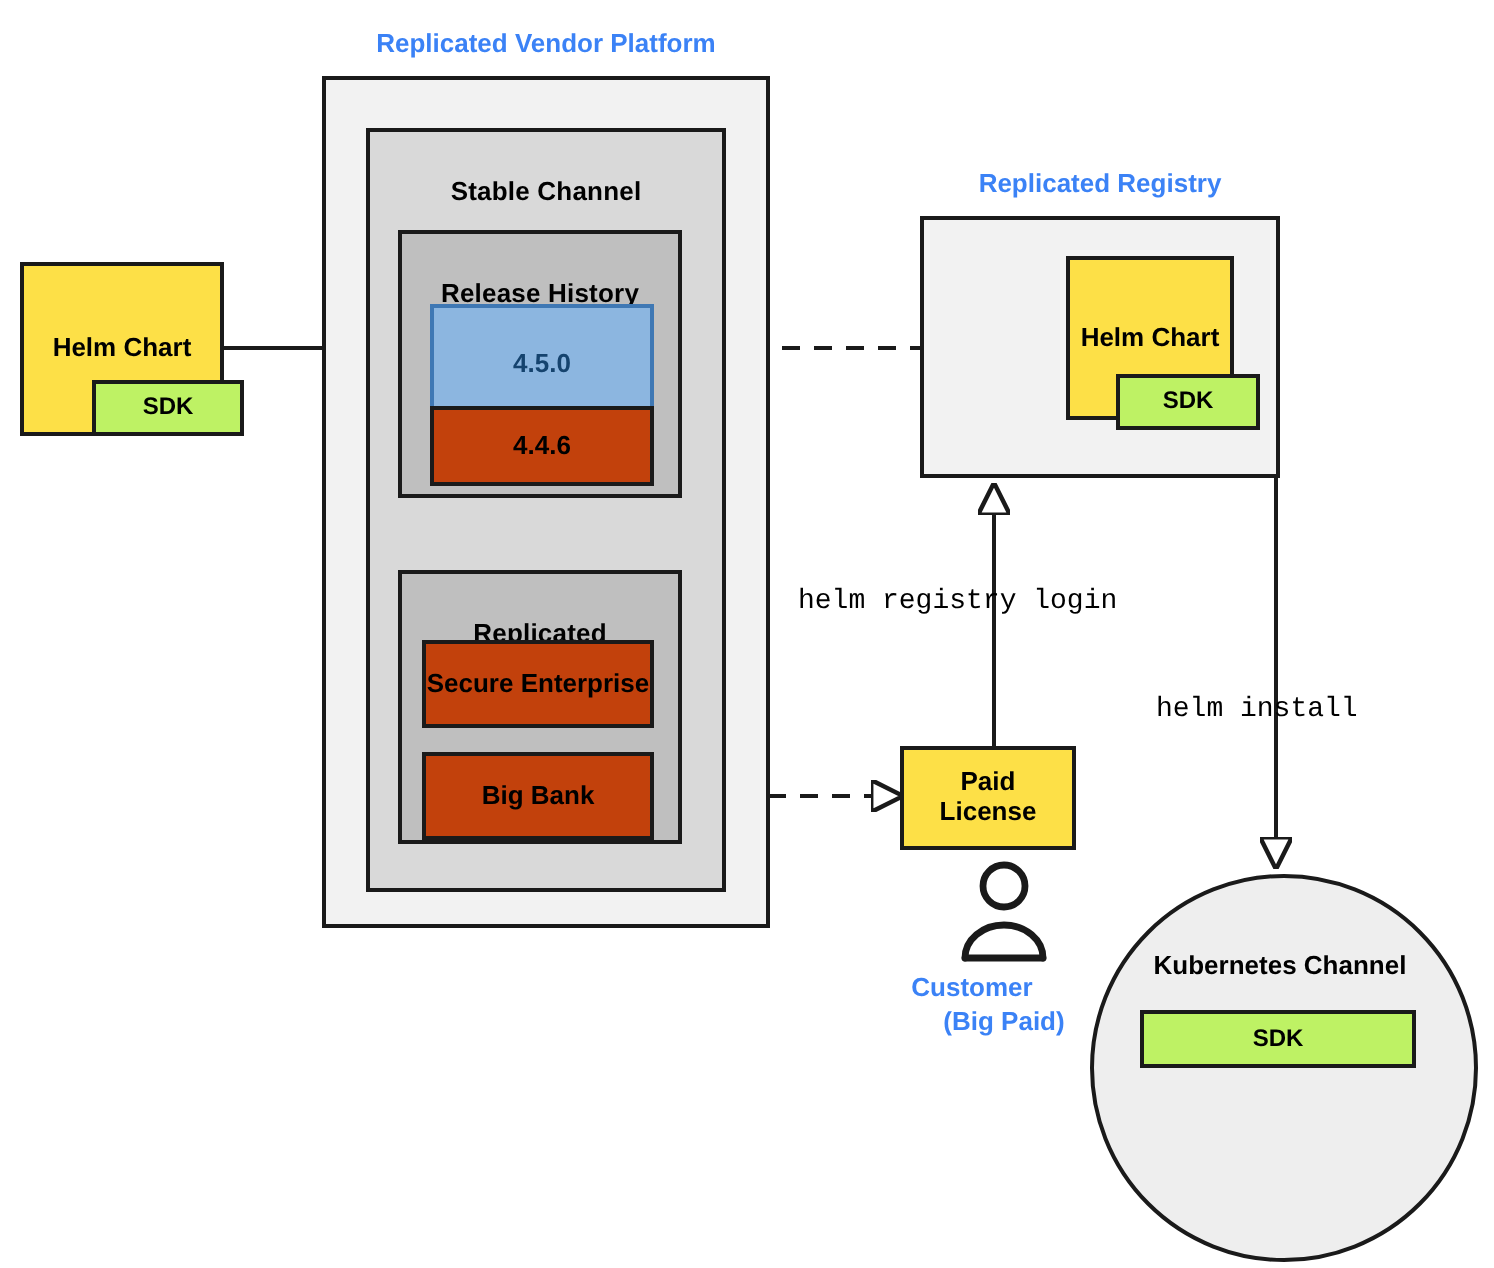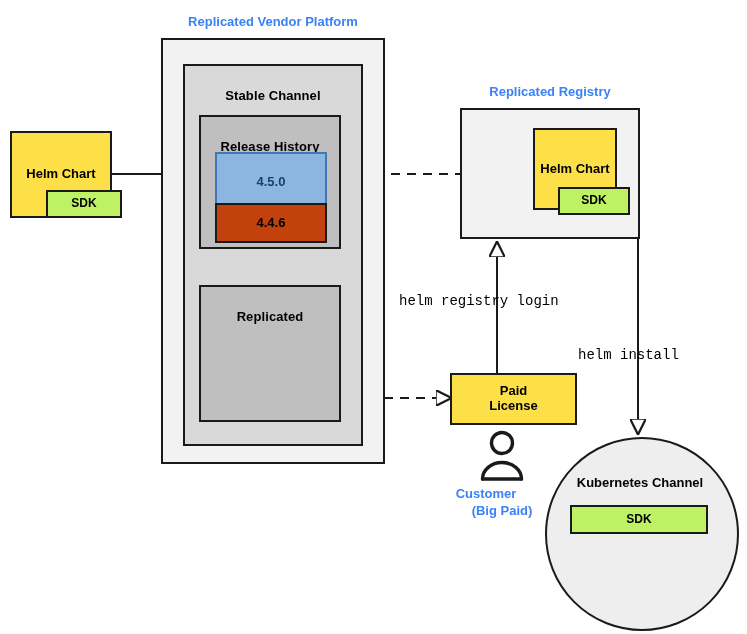--- a/index.html
+++ b/index.html
@@ -166,33 +166,35 @@
   </div>
 
   <div class="node box-blue" style="left:215px; top:152px; width:112px; height:60px;">4.5.0</div>
 
   <div class="node box-white" style="left:215px; top:203px; width:112px; height:40px;">4.4.6</div>
 
   <div class="node box-group" style="left:199px; top:285px; width:142px; height:137px;">
     <span class="group-title">Replicated</span>
   </div>
 
-
+  <div class="node box-white" style="left:211px; top:320px; width:116px; height:44px;">Secure Enterprise</div>
+
+  <div class="node box-white" style="left:211px; top:376px; width:116px; height:44px;">Big Bank</div>
 
   <div class="node box-grey" style="left:10px; top:131px; width:102px; height:87px;">Helm Chart</div>
   <div class="node box-plain-white" style="left:46px; top:190px; width:76px; height:28px;">SDK</div>
 
   <div class="caption" style="left:460px; top:84px; width:180px;">Replicated Registry</div>
 
   <div class="node box-registry" style="left:460px; top:108px; width:180px; height:131px;"></div>
 
   <div class="node box-grey" style="left:533px; top:128px; width:84px; height:82px;">Helm Chart</div>
   <div class="node box-plain-white" style="left:558px; top:187px; width:72px; height:28px;">SDK</div>
 
-  <div class="node box-grey" style="left:450px; top:373px; width:127px; height:52px; flex-direction:column;">
+  <div class="node box-grey" style="left:450px; top:373px; width:88px; height:52px; flex-direction:column;">
     <span>Paid</span>
     <span>License</span>
   </div>
 
   <svg class="person-icon" style="left:477px; top:430px;" width="50" height="52" viewBox="0 0 50 52" xmlns="http://www.w3.org/2000/svg">
     <circle cx="25" cy="13" r="10.5" fill="none" stroke="#1a1a1a" stroke-width="3.4"></circle>
     <path d="M 5.5 49 A 19.5 16.5 0 0 1 44.5 49" fill="none" stroke="#1a1a1a" stroke-width="3.4" stroke-linecap="round"></path>
     <line x1="5.5" y1="49" x2="44.5" y2="49" stroke="#1a1a1a" stroke-width="3.4" stroke-linecap="round"></line>
   </svg>
 

